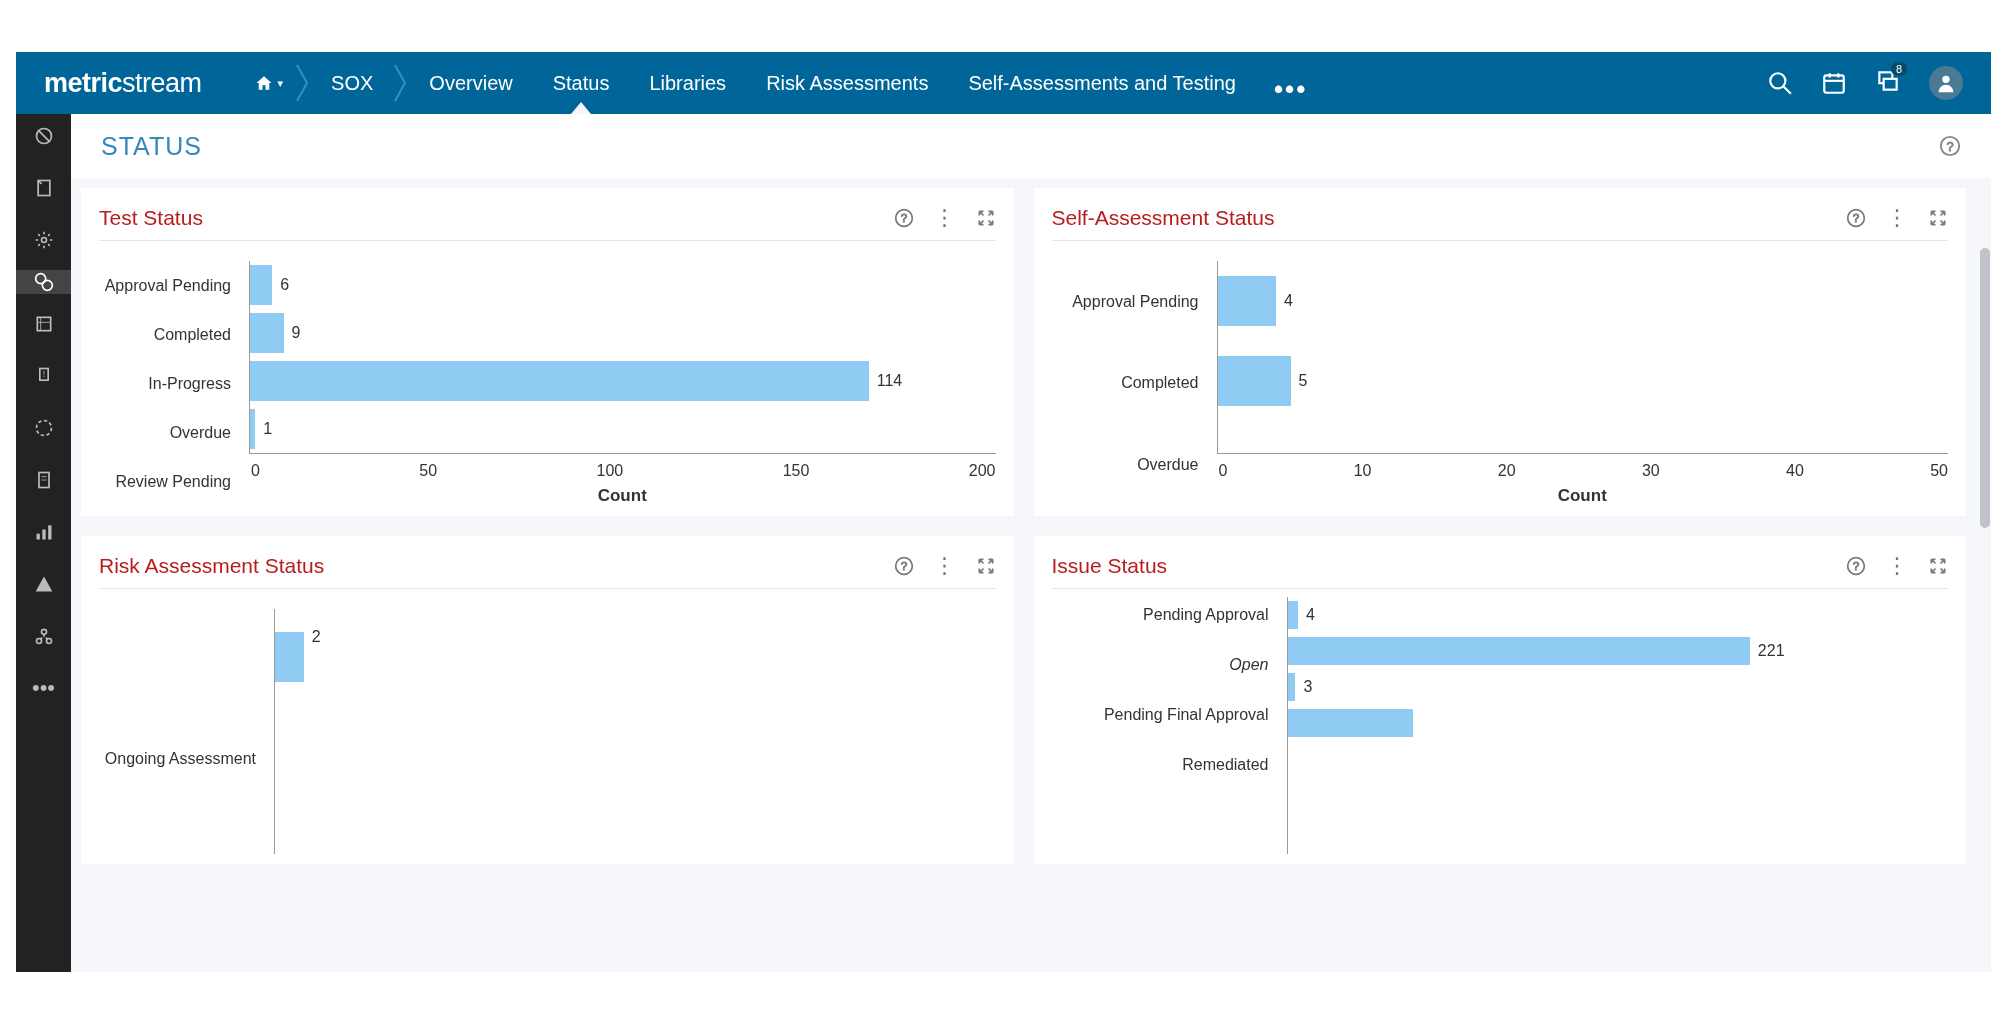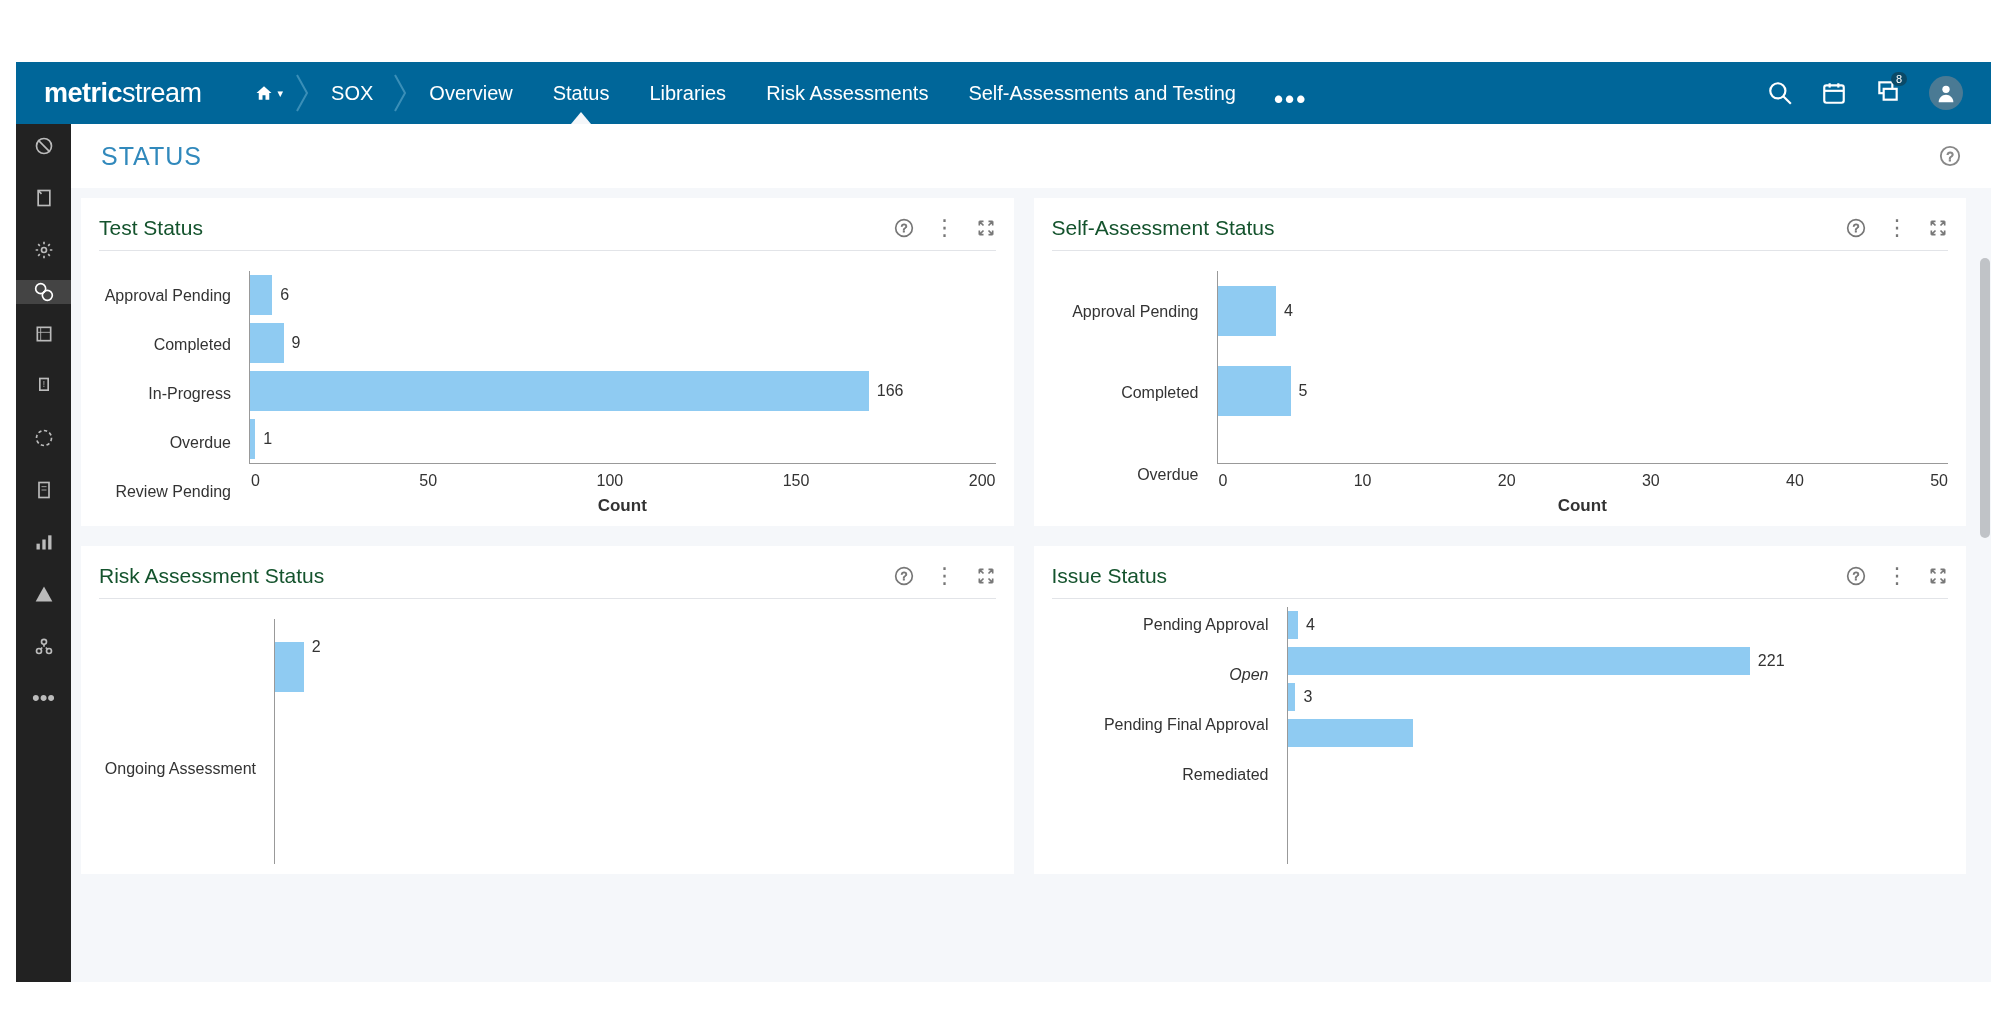--- a/index.html
+++ b/index.html
@@ -1,18 +1,18 @@
 <!DOCTYPE html>
 <html><head>
 <meta charset="utf-8">
 <style>
   * { box-sizing: border-box; margin: 0; padding: 0; font-family: Arial, Helvetica, sans-serif; }
   body { background: #fff; width: 2000px; height: 1031px; position: relative; overflow: hidden; }
 
-  .app-frame { position: absolute; left: 16px; top: 62px; width: 1975px; height: 920px; }
+  .app-frame { position: absolute; left: 16px; top: 52px; width: 1975px; height: 920px; }
 
   
   .topbar { height: 62px; background: #006699; display: flex; align-items: center; color: #fff; font-size: 20px; }
   .logo { margin-left: 28px; margin-right: 40px; font-size: 27px; letter-spacing: -0.5px; }
   .logo .bold { font-weight: 700; }
   .logo .light { font-weight: 400; }
   .breadcrumb { display: flex; align-items: center; height: 100%; }
   .breadcrumb-home { display: flex; align-items: center; padding: 0 12px; }
   .home-svg { width: 20px; height: 18px; fill: #fff; }
   .caret { font-size: 11px; margin-left: 4px; }
@@ -39,21 +39,21 @@
   .page-title-bar { height: 64px; background: #fff; display: flex; align-items: center; padding: 0 30px; }
   .page-title { font-size: 25px; font-weight: 400; color: #3189bc; letter-spacing: 1px; }
   .title-help { margin-left: auto; width: 22px; height: 22px; stroke: #888; fill: none; cursor: pointer; }
 
   .dash-grid { flex: 1; display: grid; grid-template-columns: 1fr 1fr; grid-template-rows: 1fr 1fr; gap: 0; overflow-y: auto; padding-right: 15px; position: relative; }
 
   .scrollthumb { position: absolute; top: 70px; right: 1px; width: 10px; height: 280px; background: #c0c3c7; border-radius: 5px; }
 
   .card { background: #fff; margin: 10px; padding: 18px 18px 10px 18px; display: flex; flex-direction: column; }
   .card-head { display: flex; align-items: center; border-bottom: 1px solid #e2e4e8; padding-bottom: 10px; }
-  .card-title { font-size: 21px; color: #14532d; font-weight: 400; }
+  .card-title { font-size: 21px; color: #b91c1c; font-weight: 400; }
   .card-actions { margin-left: auto; display: flex; gap: 20px; align-items: center; }
   .ca-icon { width: 20px; height: 20px; stroke: #777; fill: none; cursor: pointer; }
   .ca-dots { font-size: 22px; color: #777; cursor: pointer; line-height: 0.6; }
   .ca-expand { width: 20px; height: 20px; stroke: #777; fill: none; cursor: pointer; }
 
   .chart-area { flex: 1; display: flex; padding-top: 20px; }
   .y-labels { display: flex; flex-direction: column; justify-content: space-around; align-items: flex-end; padding-right: 18px; font-size: 16px; color: #333; }
   .y-labels.compact { justify-content: flex-start; gap: 14px; }
   .plot { flex: 1; border-left: 1px solid #999; border-bottom: 1px solid #999; position: relative; display: flex; flex-direction: column; }
   .bar-row { height: 48px; display: flex; align-items: center; }
@@ -258,21 +258,21 @@
                 <div class="bar-row">
                       <div class="bar" style="width:3%"></div>
                       <span class="bar-label">6</span>
                     </div>
                 <div class="bar-row">
                       <div class="bar" style="width:4.5%"></div>
                       <span class="bar-label">9</span>
                     </div>
                 <div class="bar-row">
                       <div class="bar" style="width:83%"></div>
-                      <span class="bar-label">166</span>
+                      <span class="bar-label">114</span>
                     </div>
                 <div class="bar-row">
                       <div class="bar" style="width:0.7%"></div>
                       <span class="bar-label">1</span>
                     </div>
               </div>
               <div class="x-axis">
                 <span>0</span>
                 <span>50</span>
                 <span>100</span>

